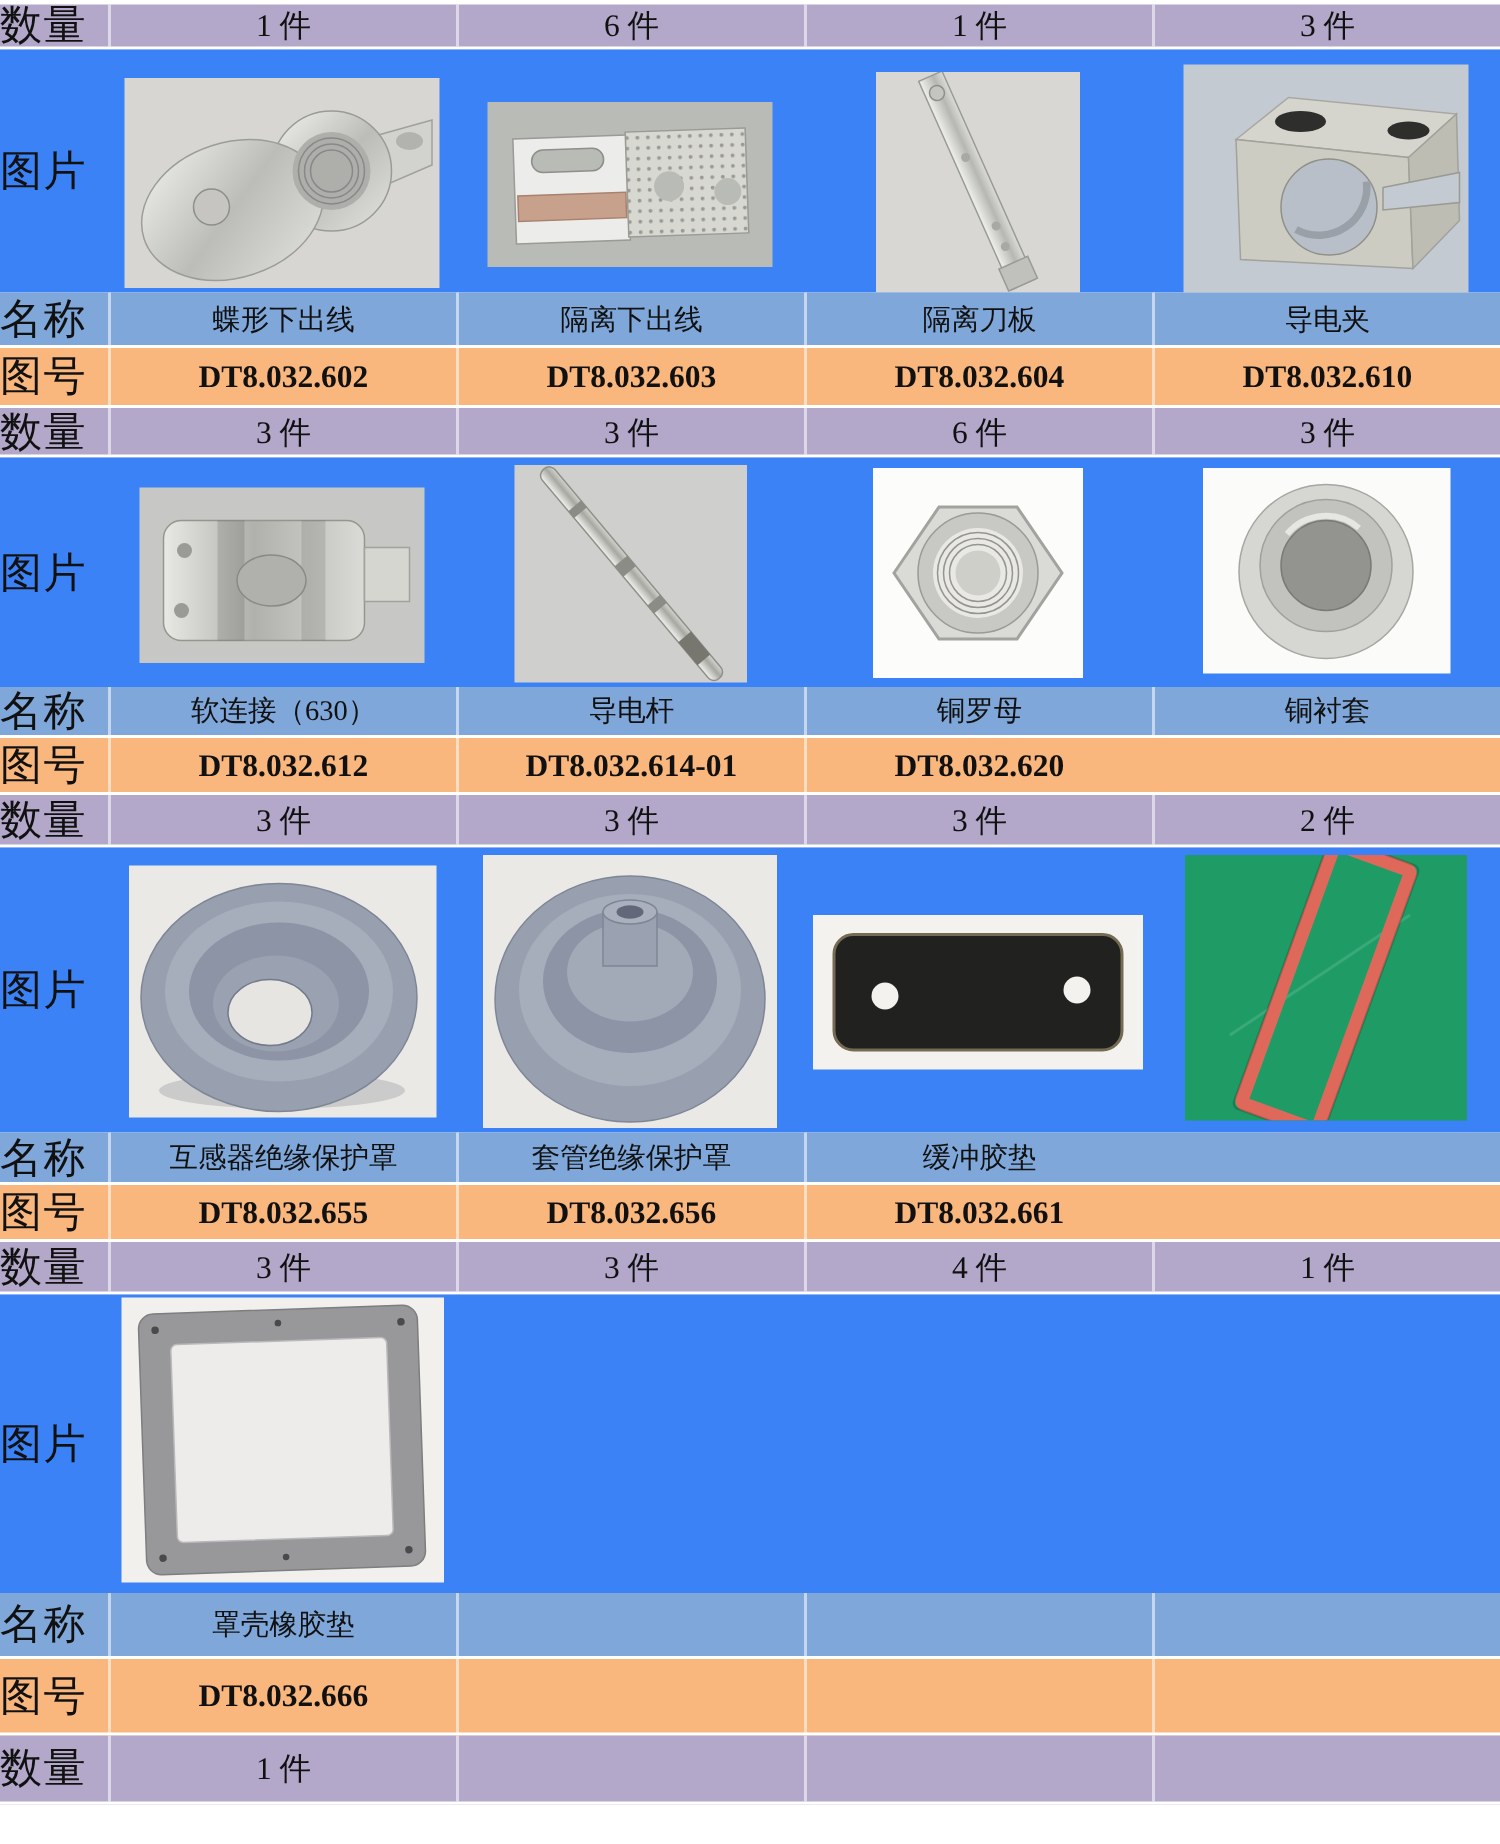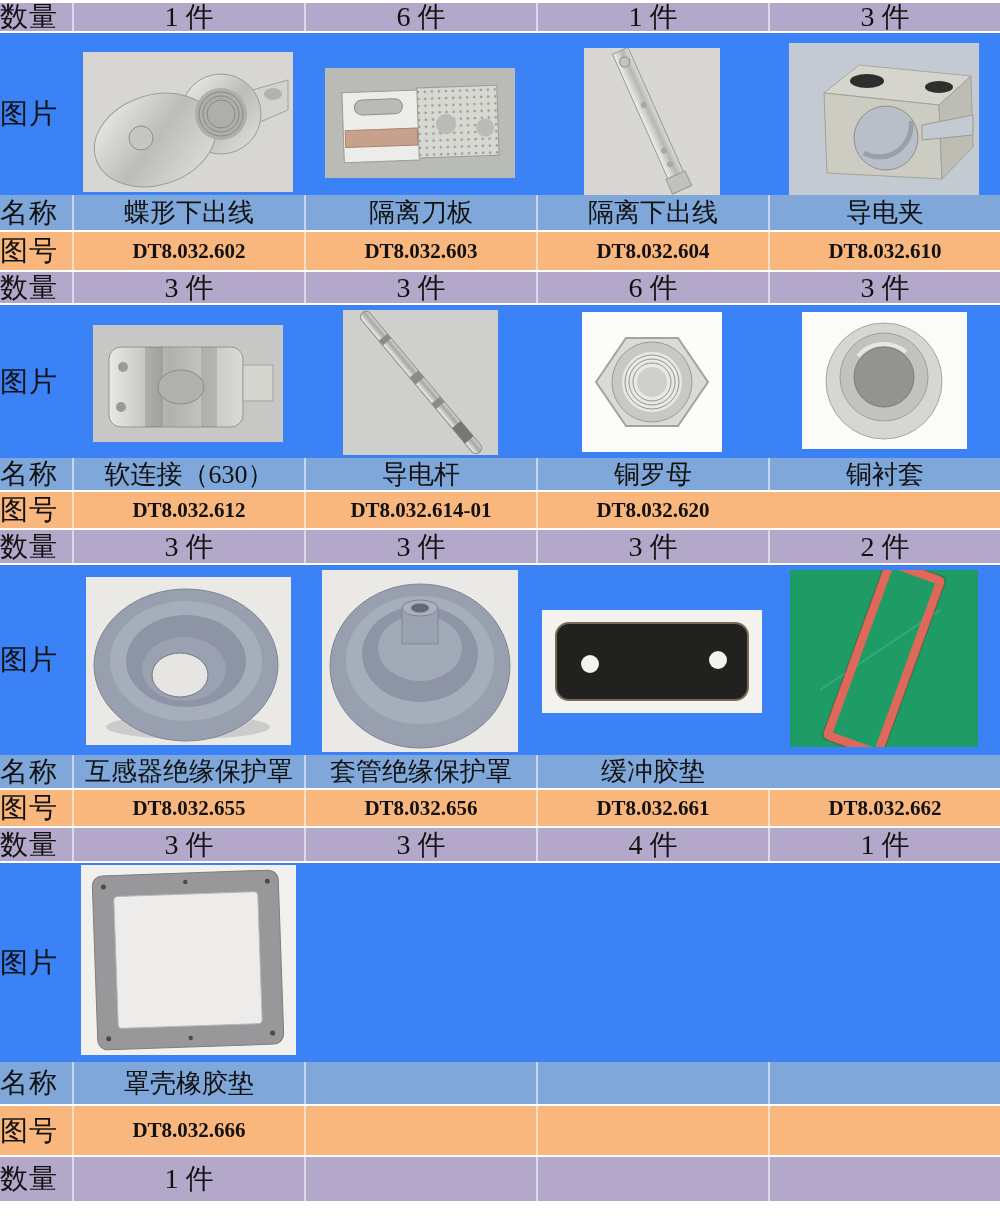--- a/index.html
+++ b/index.html
@@ -6,22 +6,22 @@
   body{width:1000px;font-family:"Liberation Serif","DejaVu Serif",serif;color:#111;}
   .sheet{width:1000px;height:1229px;background:#fff;padding-top:3px;box-sizing:border-box;}
   .row{display:grid;grid-template-columns:72px 232px 232px 232px 232px;box-sizing:border-box;}
   .row.colored{border-bottom:2px solid #fff;}
   .cell{display:flex;align-items:center;justify-content:center;box-sizing:border-box;overflow:hidden;}
   .row.colored .cell + .cell{border-left:2px solid rgba(255,255,255,.55);}
   .cell.label{justify-content:flex-start;padding-left:0;font-size:28px;letter-spacing:1px;}
   .qty-row{background:var(--quantity-row-bg,#b3a8ca);}
   .name-row{background:var(--name-row-bg,#7fa7d9);}
   .dwg-row{background:var(--drawing-row-bg,#f9b67d);}
-  .qty-row .cell.val{font-size:28px;}
-  .name-row .cell.val{font-size:26px;}
+  .qty-row .cell.val{font-size:21px;}
+  .name-row .cell.val{font-size:19px;}
   .dwg-row .cell.val{font-size:21px;font-weight:bold;}
   .img-row{background:#3b82f6;}
   .img-row .cell{align-items:flex-start;}
   .img-row .cell.label{align-items:center;}
   .photo{position:relative;overflow:hidden;}
   .photo svg{display:block;width:100%;height:100%;}
 </style>
 </head>
 <body>
 
@@ -112,22 +112,22 @@
           <path d="M75,110 A32,32 0 0 0 122,78" fill="none" stroke="#9aa0a8" stroke-width="5"></path>
           <polygon points="133,82 184,72 184,92 133,97" fill="#c4cad2" stroke="#9a9a94"></polygon>
         </svg>
       </div>
     </div>
   </div>
 
   <div class="row colored name-row" style="height:37px">
     <div class="cell label">名称</div>
     <div class="cell val">蝶形下出线</div>
+    <div class="cell val">隔离下出线</div>
     <div class="cell val">隔离刀板</div>
-    <div class="cell val">隔离下出线</div>
     <div class="cell val">导电夹</div>
   </div>
 
   <div class="row colored dwg-row" style="height:40px">
     <div class="cell label">图号</div>
     <div class="cell val">DT8.032.602</div>
     <div class="cell val">DT8.032.603</div>
     <div class="cell val">DT8.032.604</div>
     <div class="cell val">DT8.032.610</div>
   </div>
@@ -285,21 +285,20 @@
     <div class="cell val">互感器绝缘保护罩</div>
     <div class="cell val">套管绝缘保护罩</div>
     <div class="cell val">缓冲胶垫</div>
   </div>
 
   <div class="row colored dwg-row" style="height:38px">
     <div class="cell label">图号</div>
     <div class="cell val">DT8.032.655</div>
     <div class="cell val">DT8.032.656</div>
     <div class="cell val">DT8.032.661</div>
-    <div class="cell val">DT8.032.662</div>
   </div>
 
   <div class="row colored qty-row" style="height:35px">
     <div class="cell label">数量</div>
     <div class="cell val">3 件</div>
     <div class="cell val">3 件</div>
     <div class="cell val">4 件</div>
     <div class="cell val">1 件</div>
   </div>
 

